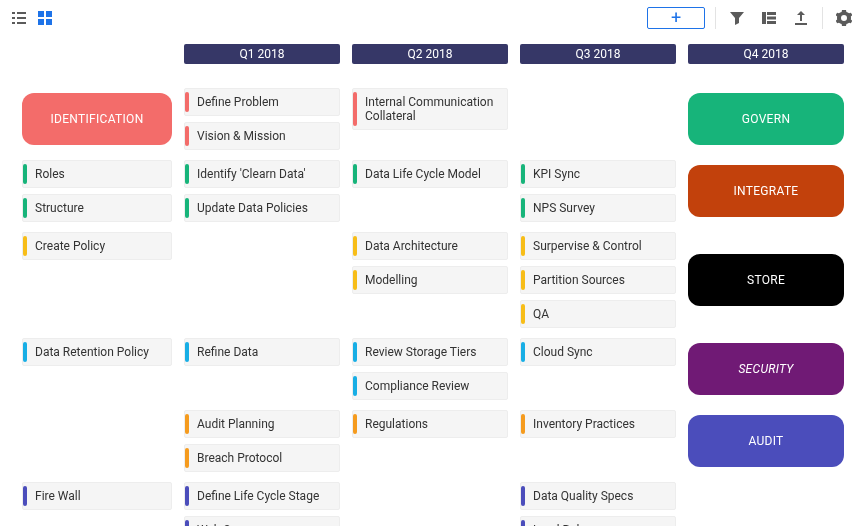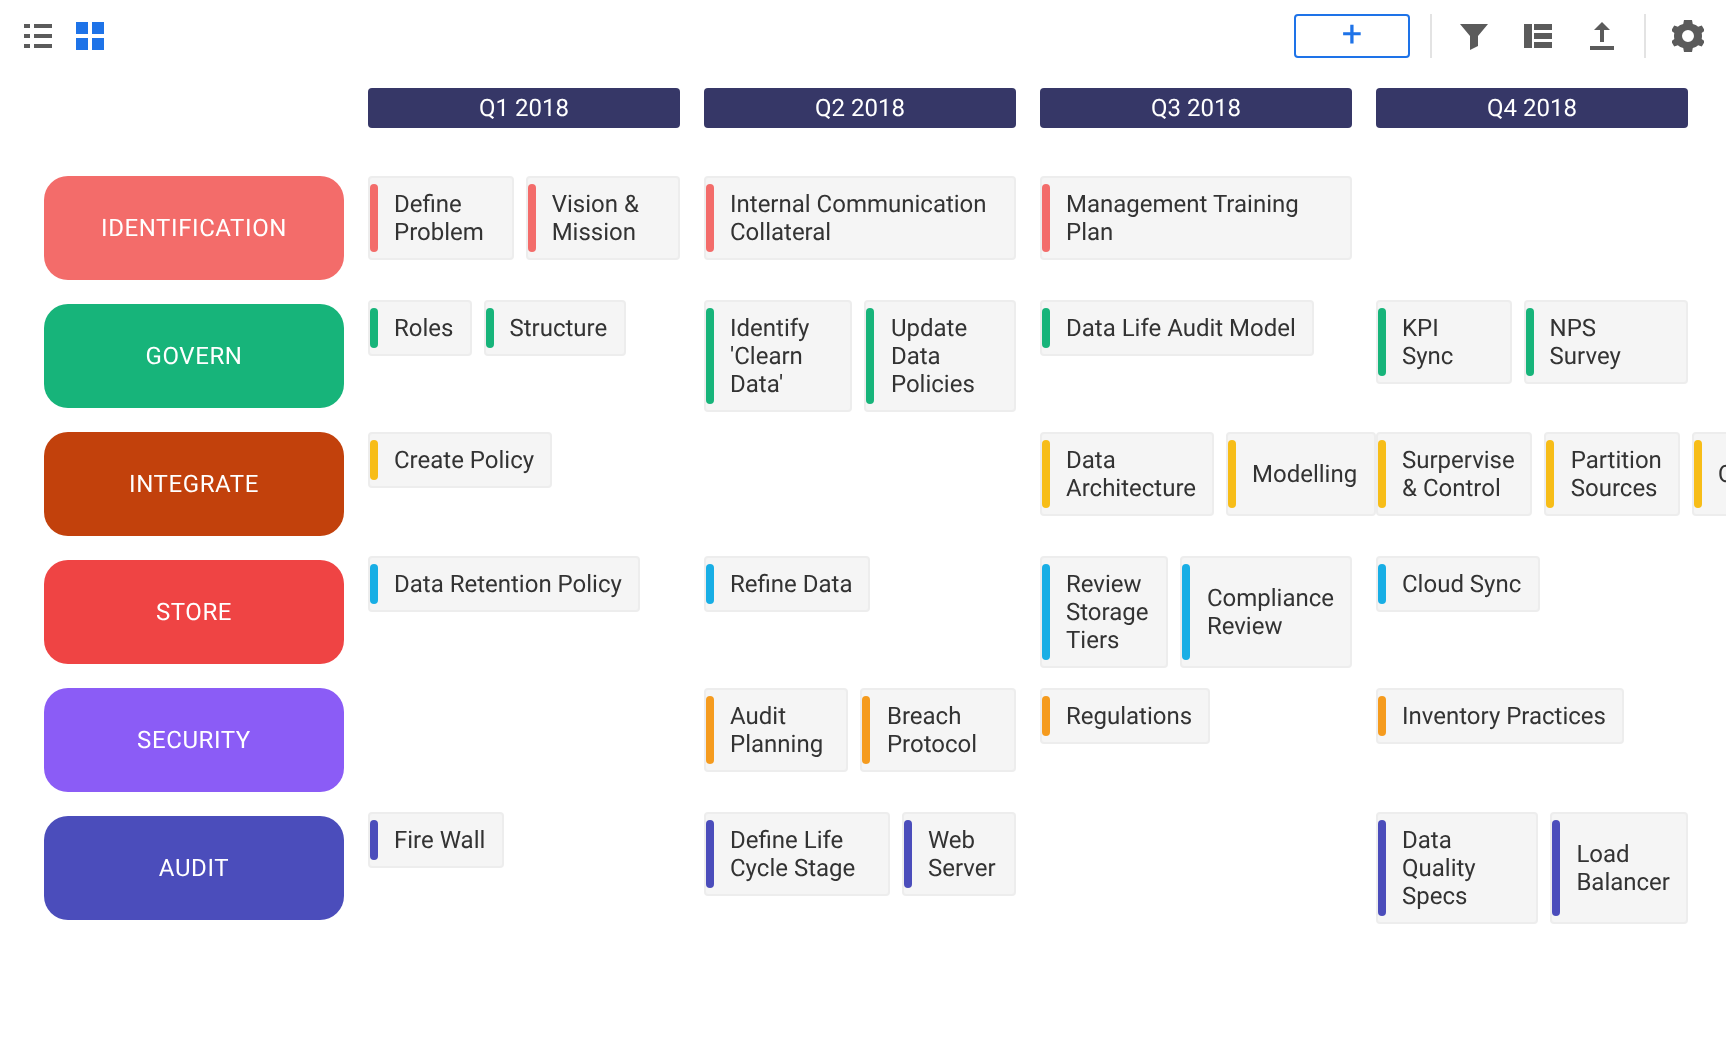--- a/index.html
+++ b/index.html
@@ -68,21 +68,21 @@
     display: flex;
     align-items: center;
     justify-content: center;
     font-size: 12px;
     letter-spacing: 0.3px;
     border-radius: 12px;
     align-self: center;
   }
   .cell {
     display: flex;
-    flex-direction: row;
+    flex-direction: column;
     gap: 6px;
     min-height: 26px;
   }
   .card {
     position: relative;
     background: #f5f5f5;
     border: 1px solid #ededed;
     border-radius: 2px;
     padding: 6px 8px 6px 12px;
     font-size: 12px;
@@ -167,69 +167,66 @@
       <div class="col-header">Q3 2018</div>
       <div class="col-header">Q4 2018</div>
       <div class="row-label" style="background: rgb(243, 108, 106);">IDENTIFICATION</div>
       <div class="cell">
         <div class="card" style="--stripe: #f36c6a;">Define Problem</div>
         <div class="card" style="--stripe: #f36c6a;">Vision &amp; Mission</div>
       </div>
       <div class="cell">
         <div class="card" style="--stripe: #f36c6a;">Internal Communication Collateral</div>
       </div>
-      <div class="cell">
-        <div class="card" style="--stripe: #f36c6a;">Management Training Plan</div>
-      </div>
       <div class="cell"></div>
       <div class="row-label" style="background: rgb(23, 180, 122);">GOVERN</div>
       <div class="cell">
         <div class="card" style="--stripe: #17b47a;">Roles</div>
         <div class="card" style="--stripe: #17b47a;">Structure</div>
       </div>
       <div class="cell">
         <div class="card" style="--stripe: #17b47a;">Identify 'Clearn Data'</div>
         <div class="card" style="--stripe: #17b47a;">Update Data Policies</div>
       </div>
       <div class="cell">
-        <div class="card" style="--stripe: #17b47a;">Data Life Audit Model</div>
+        <div class="card" style="--stripe: #17b47a;">Data Life Cycle Model</div>
       </div>
       <div class="cell">
         <div class="card" style="--stripe: #17b47a;">KPI Sync</div>
         <div class="card" style="--stripe: #17b47a;">NPS Survey</div>
       </div>
       <div class="row-label" style="background: #c2410c;">INTEGRATE</div>
       <div class="cell">
         <div class="card" style="--stripe: #f7bd18;">Create Policy</div>
       </div>
       <div class="cell"></div>
       <div class="cell">
         <div class="card" style="--stripe: #f7bd18;">Data Architecture</div>
         <div class="card" style="--stripe: #f7bd18;">Modelling</div>
       </div>
       <div class="cell">
         <div class="card" style="--stripe: #f7bd18;">Surpervise &amp; Control</div>
         <div class="card" style="--stripe: #f7bd18;">Partition Sources</div>
         <div class="card" style="--stripe: #f7bd18;">QA</div>
       </div>
-      <div class="row-label" style="background: #ef4444;">STORE</div>
+      <div class="row-label" style="background: #000000;">STORE</div>
       <div class="cell">
         <div class="card" style="--stripe: #18aee5;">Data Retention Policy</div>
       </div>
       <div class="cell">
         <div class="card" style="--stripe: #18aee5;">Refine Data</div>
       </div>
       <div class="cell">
         <div class="card" style="--stripe: #18aee5;">Review Storage Tiers</div>
         <div class="card" style="--stripe: #18aee5;">Compliance Review</div>
       </div>
       <div class="cell">
         <div class="card" style="--stripe: #18aee5;">Cloud Sync</div>
       </div>
-      <div class="row-label" style="background: #8b5cf6;">SECURITY</div>
+      <div class="row-label" style="background: #701a75; font-style: italic;">SECURITY</div>
       <div class="cell"></div>
       <div class="cell">
         <div class="card" style="--stripe: #f59b1e;">Audit Planning</div>
         <div class="card" style="--stripe: #f59b1e;">Breach Protocol</div>
       </div>
       <div class="cell">
         <div class="card" style="--stripe: #f59b1e;">Regulations</div>
       </div>
       <div class="cell">
         <div class="card" style="--stripe: #f59b1e;">Inventory Practices</div>

